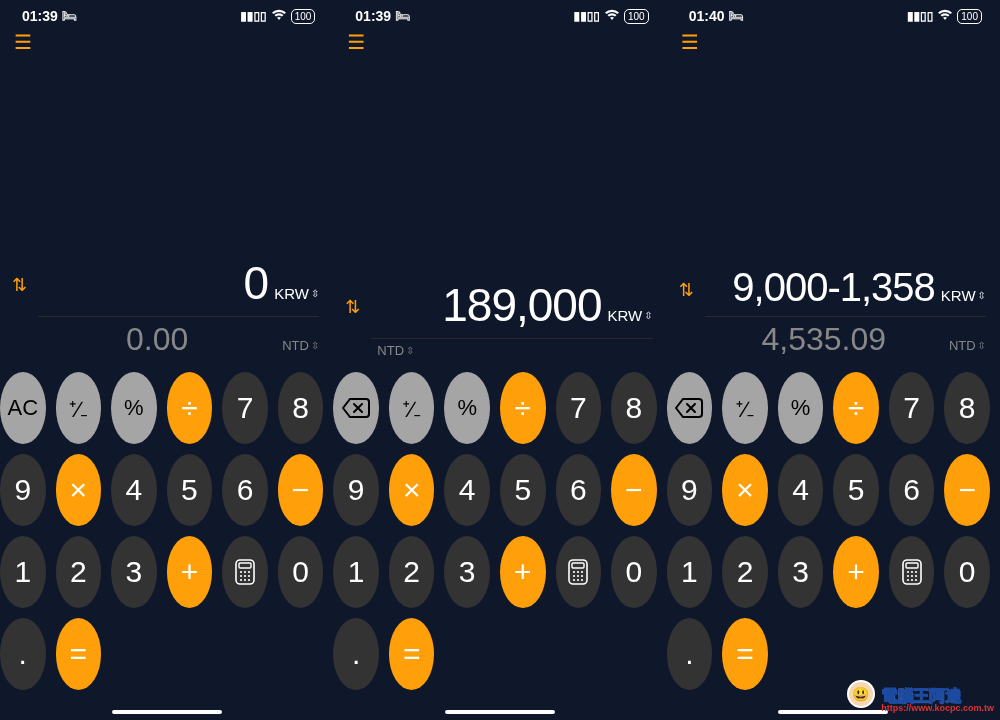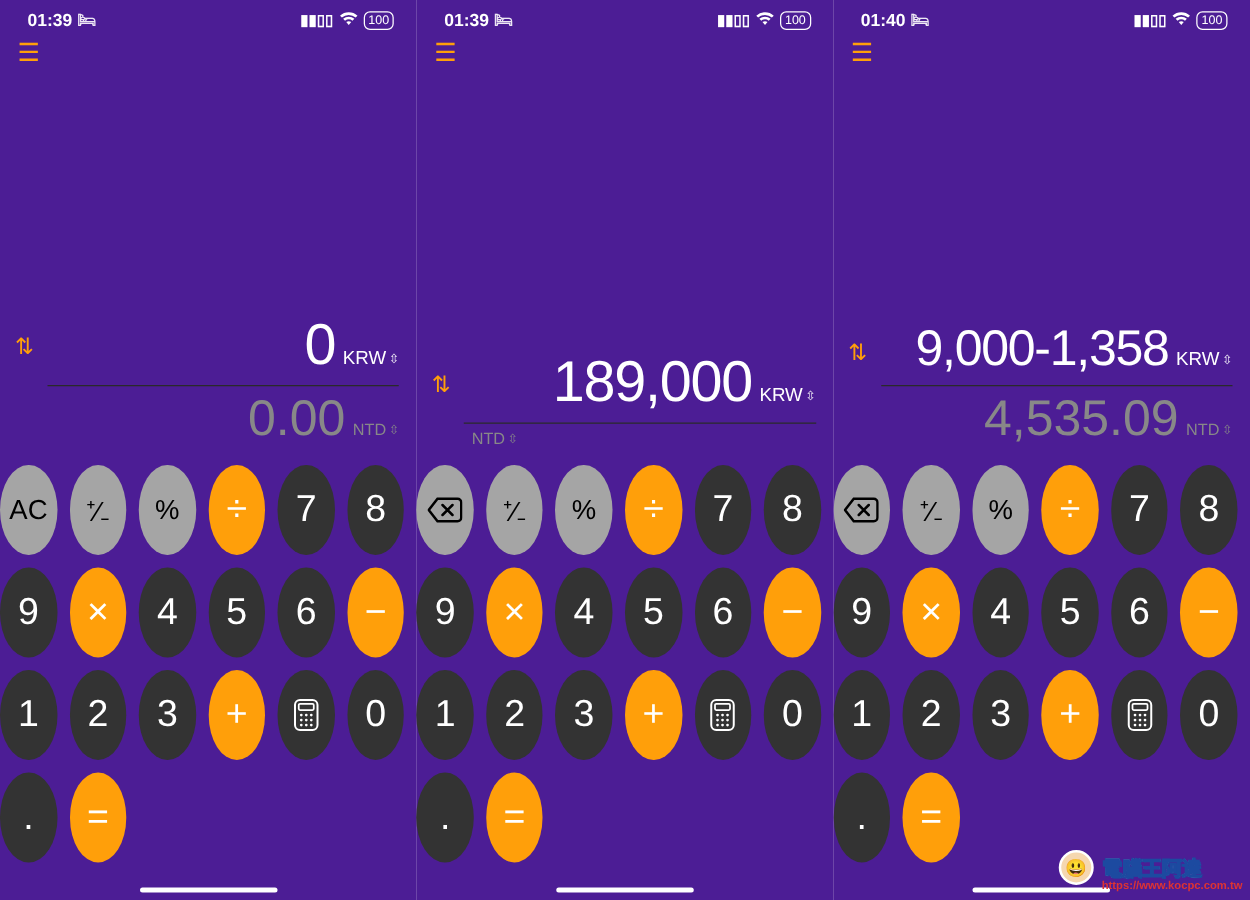--- a/index.html
+++ b/index.html
@@ -8,21 +8,21 @@
     height: 720px;
     background: #fff;
     font-family: -apple-system, "Helvetica Neue", Arial, sans-serif;
     overflow: hidden;
     display: flex;
     position: relative;
   }
   .phone {
     width: 333.33px;
     height: 720px;
-    background: #4c1d95;
+    background: #0f172a;
     color: #fff;
     display: flex;
     flex-direction: column;
     position: relative;
   }
   .status-bar {
     display: flex;
     justify-content: space-between;
     align-items: center;
     padding: 6px 18px 2px 22px;
@@ -89,22 +89,22 @@
     border-top: 1px solid #2a2a2a;
     margin: 6px 0 4px 24px;
   }
   .secondary-row {
     display: flex;
     align-items: baseline;
     padding-left: 24px;
   }
   .secondary-value {
     flex: 1;
-    text-align: right;
-    font-size: 40px;
+    text-align: center;
+    font-size: 32px;
     font-weight: 300;
     color: #888;
   }
   .secondary-unit {
     font-size: 13px;
     color: #888;
     margin-left: 6px;
     display: flex;
     align-items: center;
     gap: 2px;

